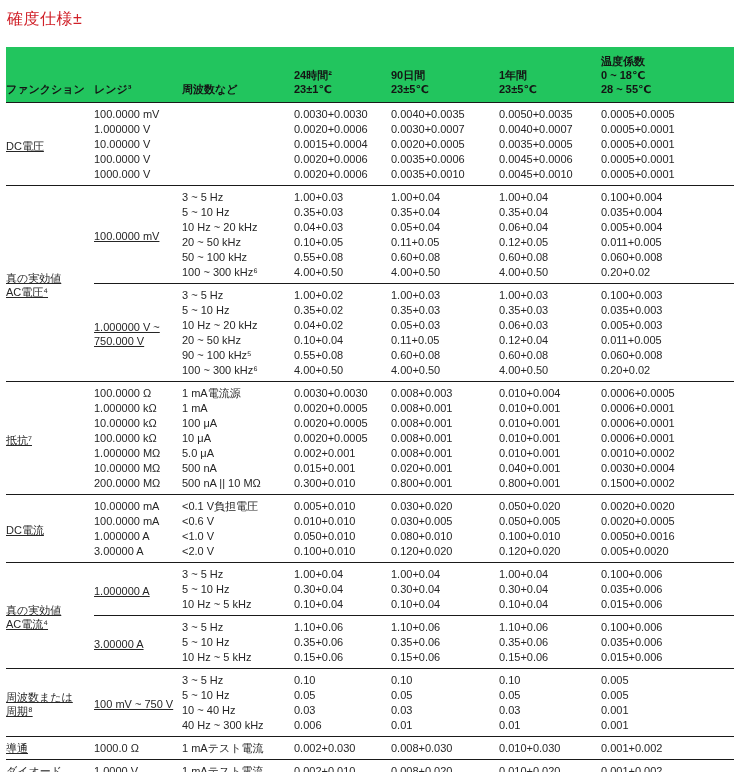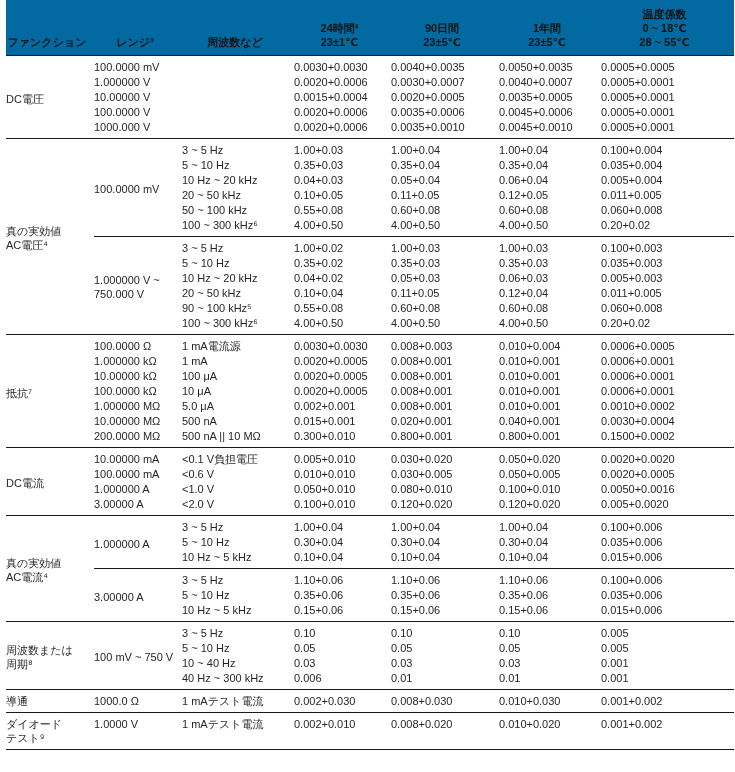--- a/index.html
+++ b/index.html
@@ -1,31 +1,32 @@
 <!DOCTYPE html>
 <html><head>
 <meta charset="utf-8">
 <style>
   html,body{margin:0;padding:0;background:#ffffff;}
   body{width:735px;font-family:"Liberation Sans","DejaVu Sans",sans-serif;-webkit-font-smoothing:antialiased;}
   .page{width:735px;}
   h1.page-title{font-size:16px;font-weight:500;margin:9px 0 17px 7px;letter-spacing:0.5px;}
   table.spec{border-collapse:collapse;table-layout:fixed;width:728px;margin-left:6px;border-bottom:1px solid #1a1a1a;}
-  thead th{background:#0369a1;font-weight:bold;font-size:11px;color:#141414;text-align:center;vertical-align:bottom;
+  thead th{background:#22c55e;font-weight:bold;font-size:11px;color:#141414;text-align:left;vertical-align:bottom;
            padding:7px 6px 6px 0;border-bottom:1px solid #1a1a1a;white-space:pre-line;line-height:14px;}
   td{font-size:11px;line-height:14px;color:#262626;padding:0.5px 6px 0.5px 0;vertical-align:top;white-space:pre-line;overflow:hidden;}
-  td.fn-cell,td.range-span{vertical-align:middle;}
+  td.fn-cell,td.range-span{vertical-align:middle;text-decoration:underline;}
   tr.section-start td{border-top:1px solid #1a1a1a;padding-top:4px;}
   tr.block-start td{border-top:1px solid #1a1a1a;padding-top:4px;}
   tr.section-end td,tr.block-end td{padding-bottom:4px;}
 </style>
 </head>
 <body>
 
 <div class="page">
+  <h1 class="page-title" id="title-el" style="color: rgb(208, 32, 40);">確度仕様±</h1>
 
   <table class="spec">
     <colgroup>
       <col style="width:88px">
         <col style="width:88px">
         <col style="width:112px">
       <col style="width:97px">
         <col style="width:108px">
         <col style="width:102px">
         <col style="width:133px">

